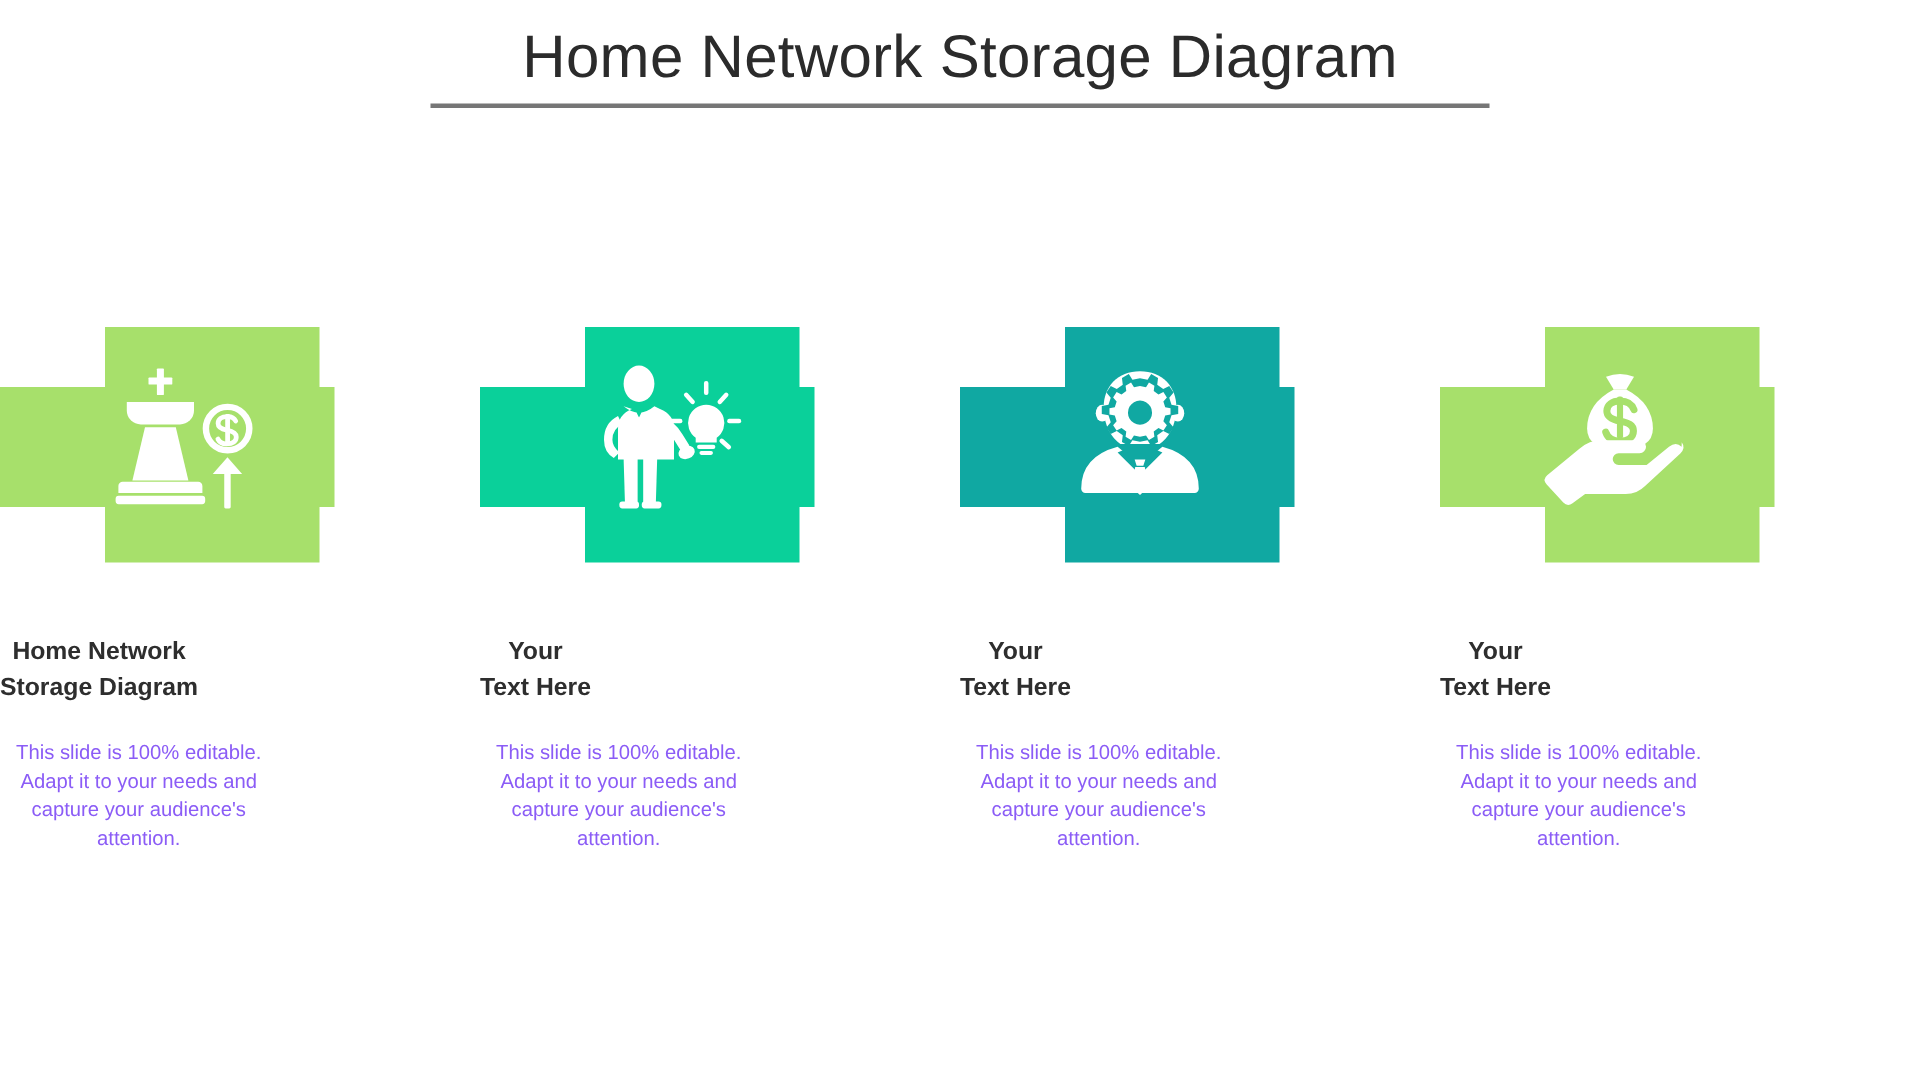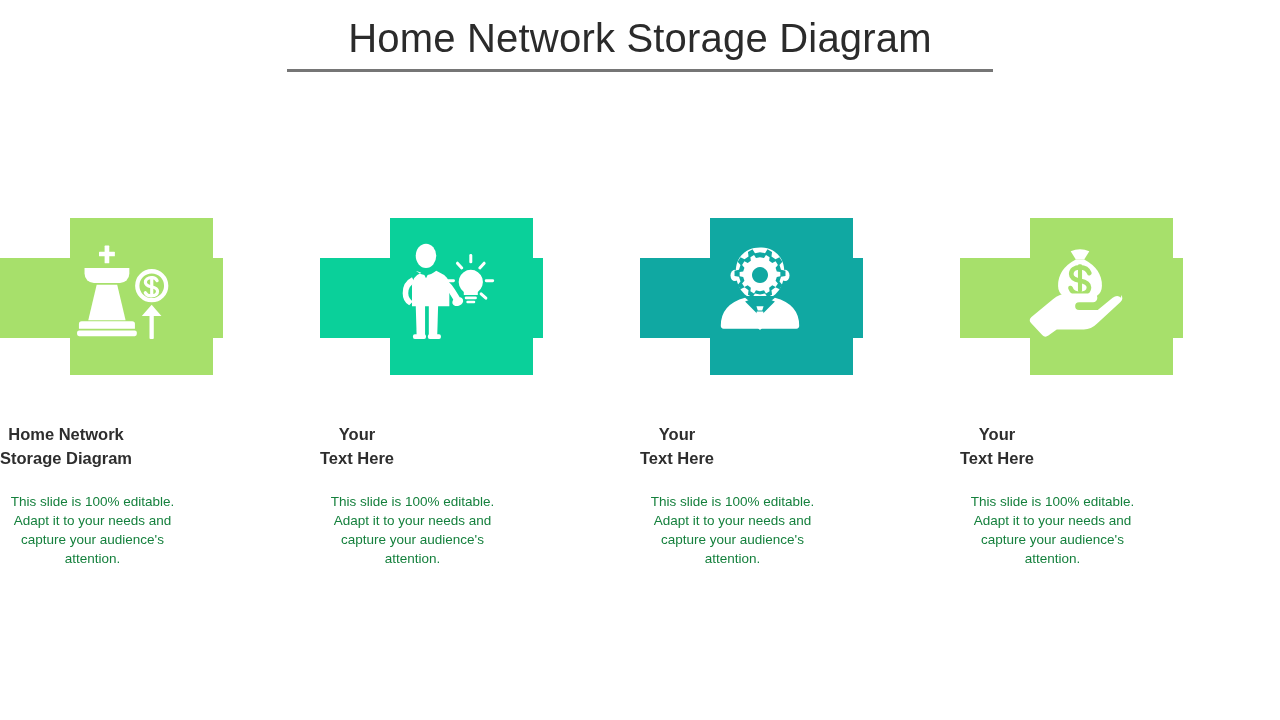--- a/index.html
+++ b/index.html
@@ -102,21 +102,21 @@
     color: #2e2e2e;
     line-height: 1.45;
     text-align: center;
     white-space: pre-line;
   }
   .card-body {
     margin-top: 21px;
     width: 185px;
     font-size: 13.5px;
     font-weight: 400;
-    color: #15803d;
+    color: #8b5cf6;
     line-height: 1.42;
     text-align: center;
   }
 </style>
 </head>
 <body>
 
 <div class="slide-title-wrap">
   <div class="slide-title">Home Network Storage Diagram</div>
 </div>

